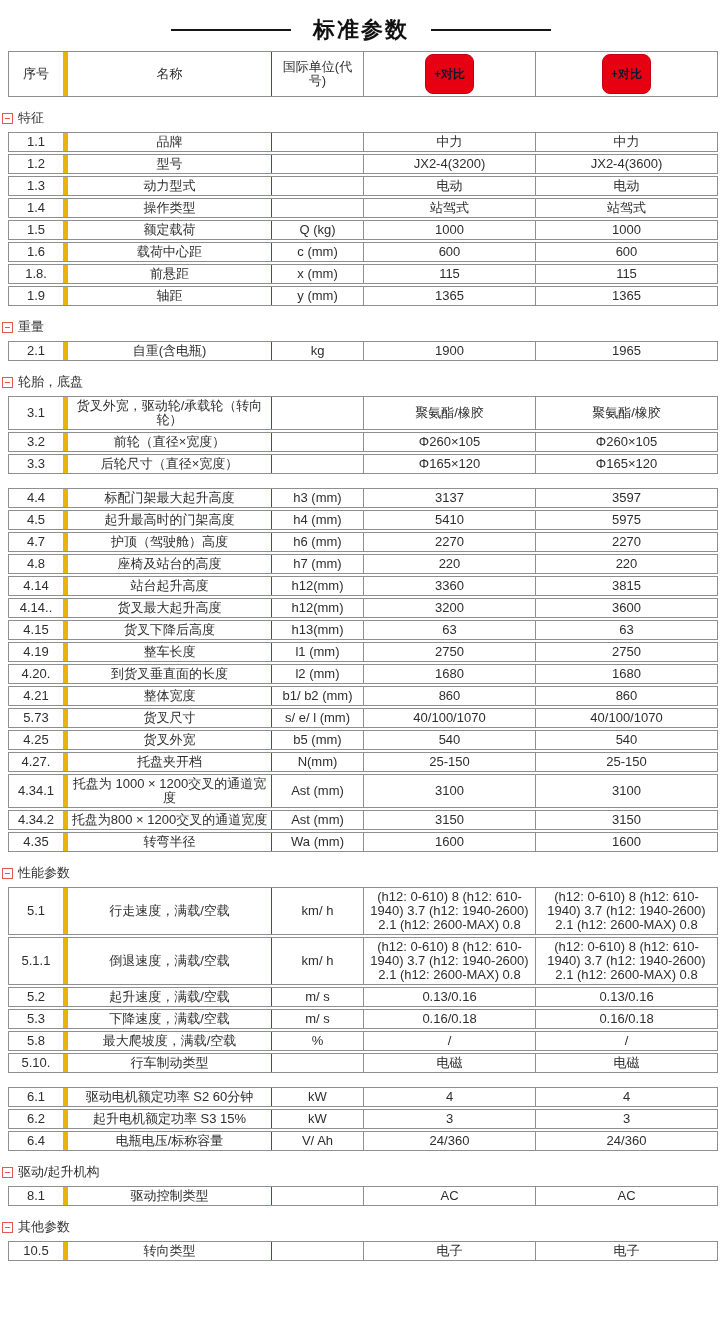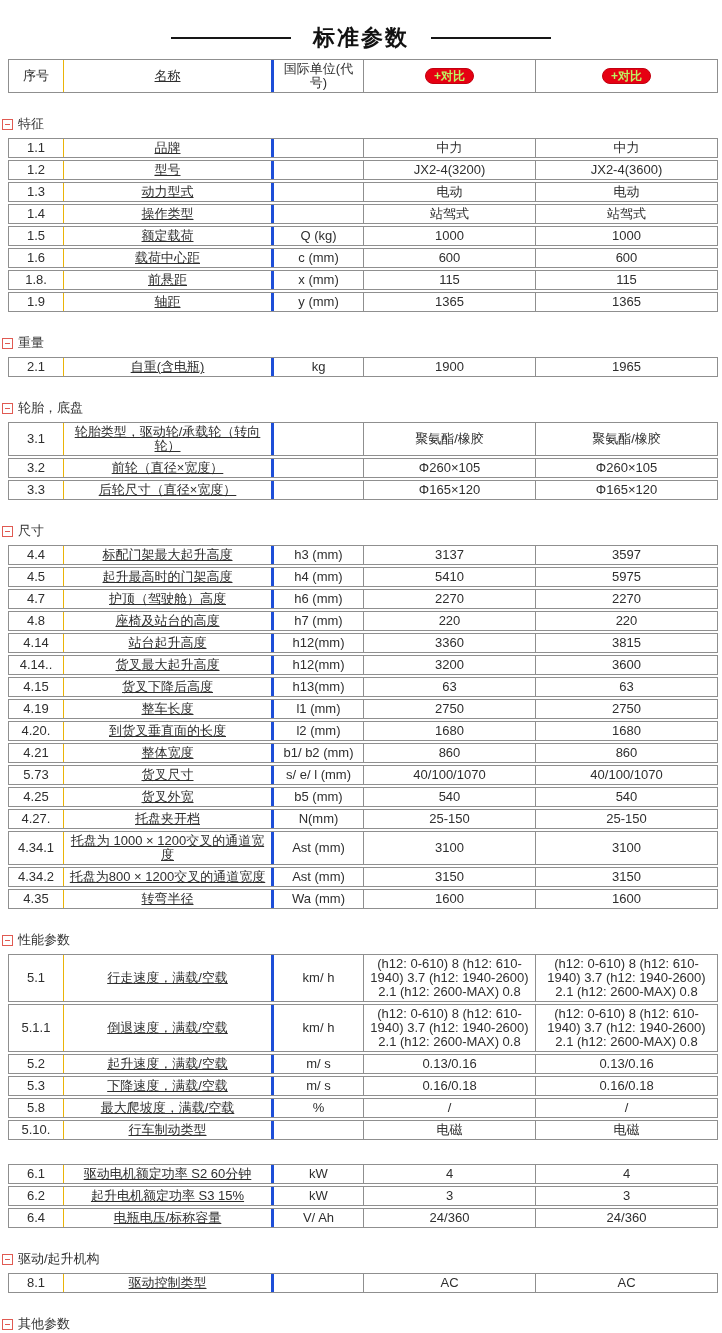--- a/index.html
+++ b/index.html
@@ -14,21 +14,21 @@
     font-family: "Liberation Sans", "DejaVu Sans", sans-serif;
     color: #2e2e2e;
     position: relative;
   }
   
   .title-wrap {
     display: flex;
     align-items: center;
     justify-content: center;
     gap: 22px;
-    padding-top: 22px;
+    padding-top: 14px;
     height: 32px;
   }
   .title-rule {
     width: 120px;
     height: 2px;
     background: #161616;
   }
   .page-title {
     margin: 0;
     font-size: 22px;
@@ -56,41 +56,41 @@
     justify-content: center;
     text-align: center;
     box-sizing: border-box;
     font-size: 13px;
     line-height: 14px;
     padding: 2px 3px;
     min-height: 15px;
     word-break: break-word;
   }
   .c0 { width: 54px; }
-  .c1 { width: 208px; border-left: 1px solid #eab308; text-decoration: underline; }
-  .c2 { width: 92px;  border-left: 3px solid #1d4ed8; }
+  .c1 { width: 208px; border-left: 5px solid #eab308; }
+  .c2 { width: 92px;  border-left: 1px solid #1d4ed8; }
   .c3 { width: 172px; border-left: 1px solid #8f8f8f; }
   .c4 { flex: 1;      border-left: 1px solid #8f8f8f; }
   
   .header-table { margin-top: 5px; }
   .header-table .cell { min-height: 18px; }
   .badge {
     display: inline-block;
     background: #e60012;
     border: 1px solid #c30010;
-    color: #bef264;
+    color: #0f172a;
     font-size: 12px;
     font-weight: bold;
     line-height: 14px;
-    padding: 0 8px;
+    padding: 12px 8px;
     border-radius: 8px;
     cursor: pointer;
   }
   
-  .section { margin-top: 24px; }
+  .section { margin-top: 14px; }
   .section-label {
     display: flex;
     align-items: center;
     gap: 5px;
     margin: 0 0 7px 2px;
     font-size: 13px;
     color: #333333;
     line-height: 14px;
   }
   .toggle {
@@ -217,21 +217,21 @@
       </div>
     </div>
     <div class="section">
       <div class="section-label">
         <span class="toggle"></span>
         <span>轮胎，底盘</span>
       </div>
       <div class="tbl">
         <div class="trow">
           <div class="cell c0">3.1</div>
-          <div class="cell c1">轮胎类型，驱动轮/承载轮（转向轮）</div>
+          <div class="cell c1">货叉外宽，驱动轮/承载轮（转向轮）</div>
           <div class="cell c2"></div>
           <div class="cell c3">聚氨酯/橡胶</div>
           <div class="cell c4">聚氨酯/橡胶</div>
         </div>
         <div class="trow">
           <div class="cell c0">3.2</div>
           <div class="cell c1">前轮（直径×宽度）</div>
           <div class="cell c2"></div>
           <div class="cell c3">Φ260×105</div>
           <div class="cell c4">Φ260×105</div>
@@ -239,24 +239,20 @@
         <div class="trow">
           <div class="cell c0">3.3</div>
           <div class="cell c1">后轮尺寸（直径×宽度）</div>
           <div class="cell c2"></div>
           <div class="cell c3">Φ165×120</div>
           <div class="cell c4">Φ165×120</div>
         </div>
       </div>
     </div>
     <div class="section">
-      <div class="section-label">
-        <span class="toggle"></span>
-        <span>尺寸</span>
-      </div>
       <div class="tbl">
         <div class="trow">
           <div class="cell c0">4.4</div>
           <div class="cell c1">标配门架最大起升高度</div>
           <div class="cell c2">h3 (mm)</div>
           <div class="cell c3">3137</div>
           <div class="cell c4">3597</div>
         </div>
         <div class="trow">
           <div class="cell c0">4.5</div>

